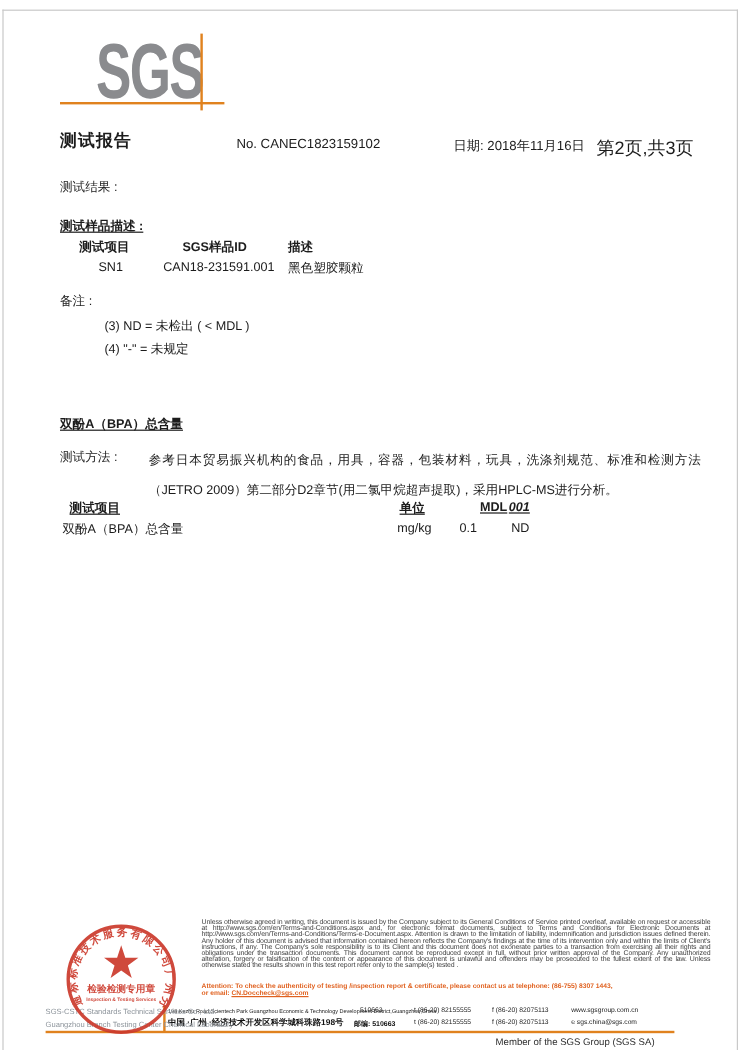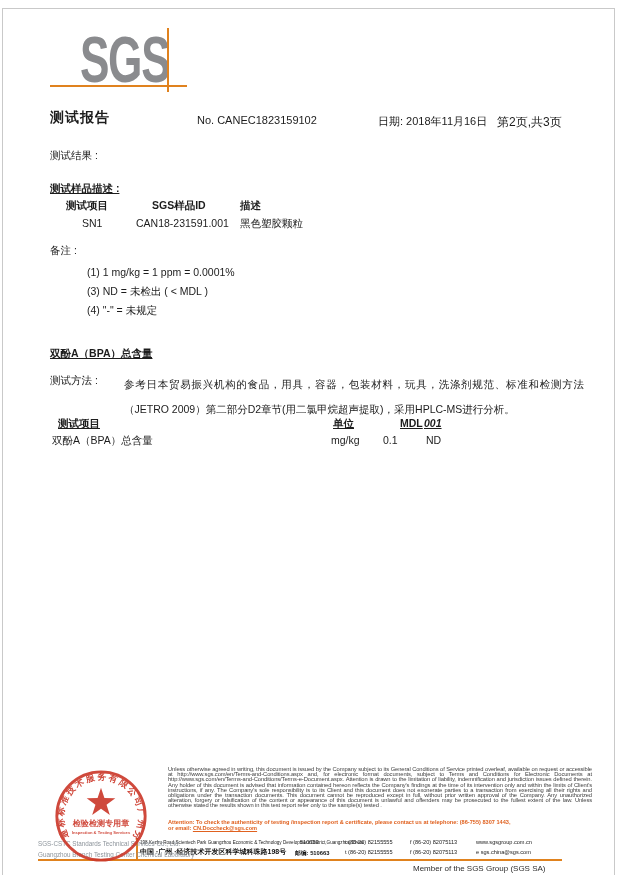--- a/index.html
+++ b/index.html
@@ -13,21 +13,21 @@
     border:1px solid #c9c9c9;border-bottom:none;box-sizing:border-box;}
   
   .logo-text{left:80px;top:34px;font-size:65px;line-height:52px;font-weight:bold;
     color:#8a8b8e;letter-spacing:-2px;transform:scale(0.68,1);transform-origin:left top;}
   .logo-hline{left:50px;top:85px;width:137px;height:2px;background:#e0821e;}
   .logo-vline{left:167px;top:28px;width:2px;height:64px;background:#e0821e;}
   
   .doc-title{left:50px;top:109px;font-size:14px;font-weight:bold;letter-spacing:1px;}
   .report-no{left:197px;top:114px;font-size:11px;}
   .doc-date{left:378px;top:114px;font-size:11px;}
-  .page-info{left:497px;top:114px;font-size:12px;}
+  .page-info{left:497px;top:114px;font-size:15px;}
   
   .t10{font-size:10.5px;}
   .bold{font-weight:bold;}
   .und{text-decoration:underline;}
   .results-label{left:50px;top:149px;}
   .sample-desc-title{left:50px;top:182px;}
   .st-h1{left:66px;top:199px;} .st-h2{left:152px;top:199px;} .st-h3{left:240px;top:199px;}
   .st-c1{left:82px;top:217px;} .st-c2{left:136px;top:217px;} .st-c3{left:240px;top:217px;}
   .remarks-label{left:50px;top:244px;}
   .notes{left:87px;top:263px;font-size:10.5px;line-height:19px;white-space:nowrap;}
@@ -83,21 +83,20 @@
 <div class="abs t10 bold st-h1">测试项目</div>
 <div class="abs t10 bold st-h2">SGS样品ID</div>
 <div class="abs t10 bold st-h3">描述</div>
 <div class="abs t10 st-c1">SN1</div>
 <div class="abs t10 st-c2">CAN18-231591.001</div>
 <div class="abs t10 st-c3">黑色塑胶颗粒</div>
 
 <div class="abs t10 remarks-label">备注 :</div>
 
 <div class="abs notes">
-  <div>(1) 1 mg/kg = 1 ppm = 0.0001%</div>
   <div>(3) ND = 未检出 ( &lt; MDL )</div>
   <div>(4) "-" = 未规定</div>
 </div>
 
 <div class="abs t10 bold und analyte-title">双酚A（BPA）总含量</div>
 
 <div class="abs t10 method-label">测试方法 :</div>
 <div class="abs method-text">参考日本贸易振兴机构的食品，用具，容器，包装材料，玩具，洗涤剂规范、标准和检测方法（JETRO 2009）第二部分D2章节(用二氯甲烷超声提取)，采用HPLC-MS进行分析。</div>
 
 <div class="abs t10 bold und rt-h1">测试项目</div>

